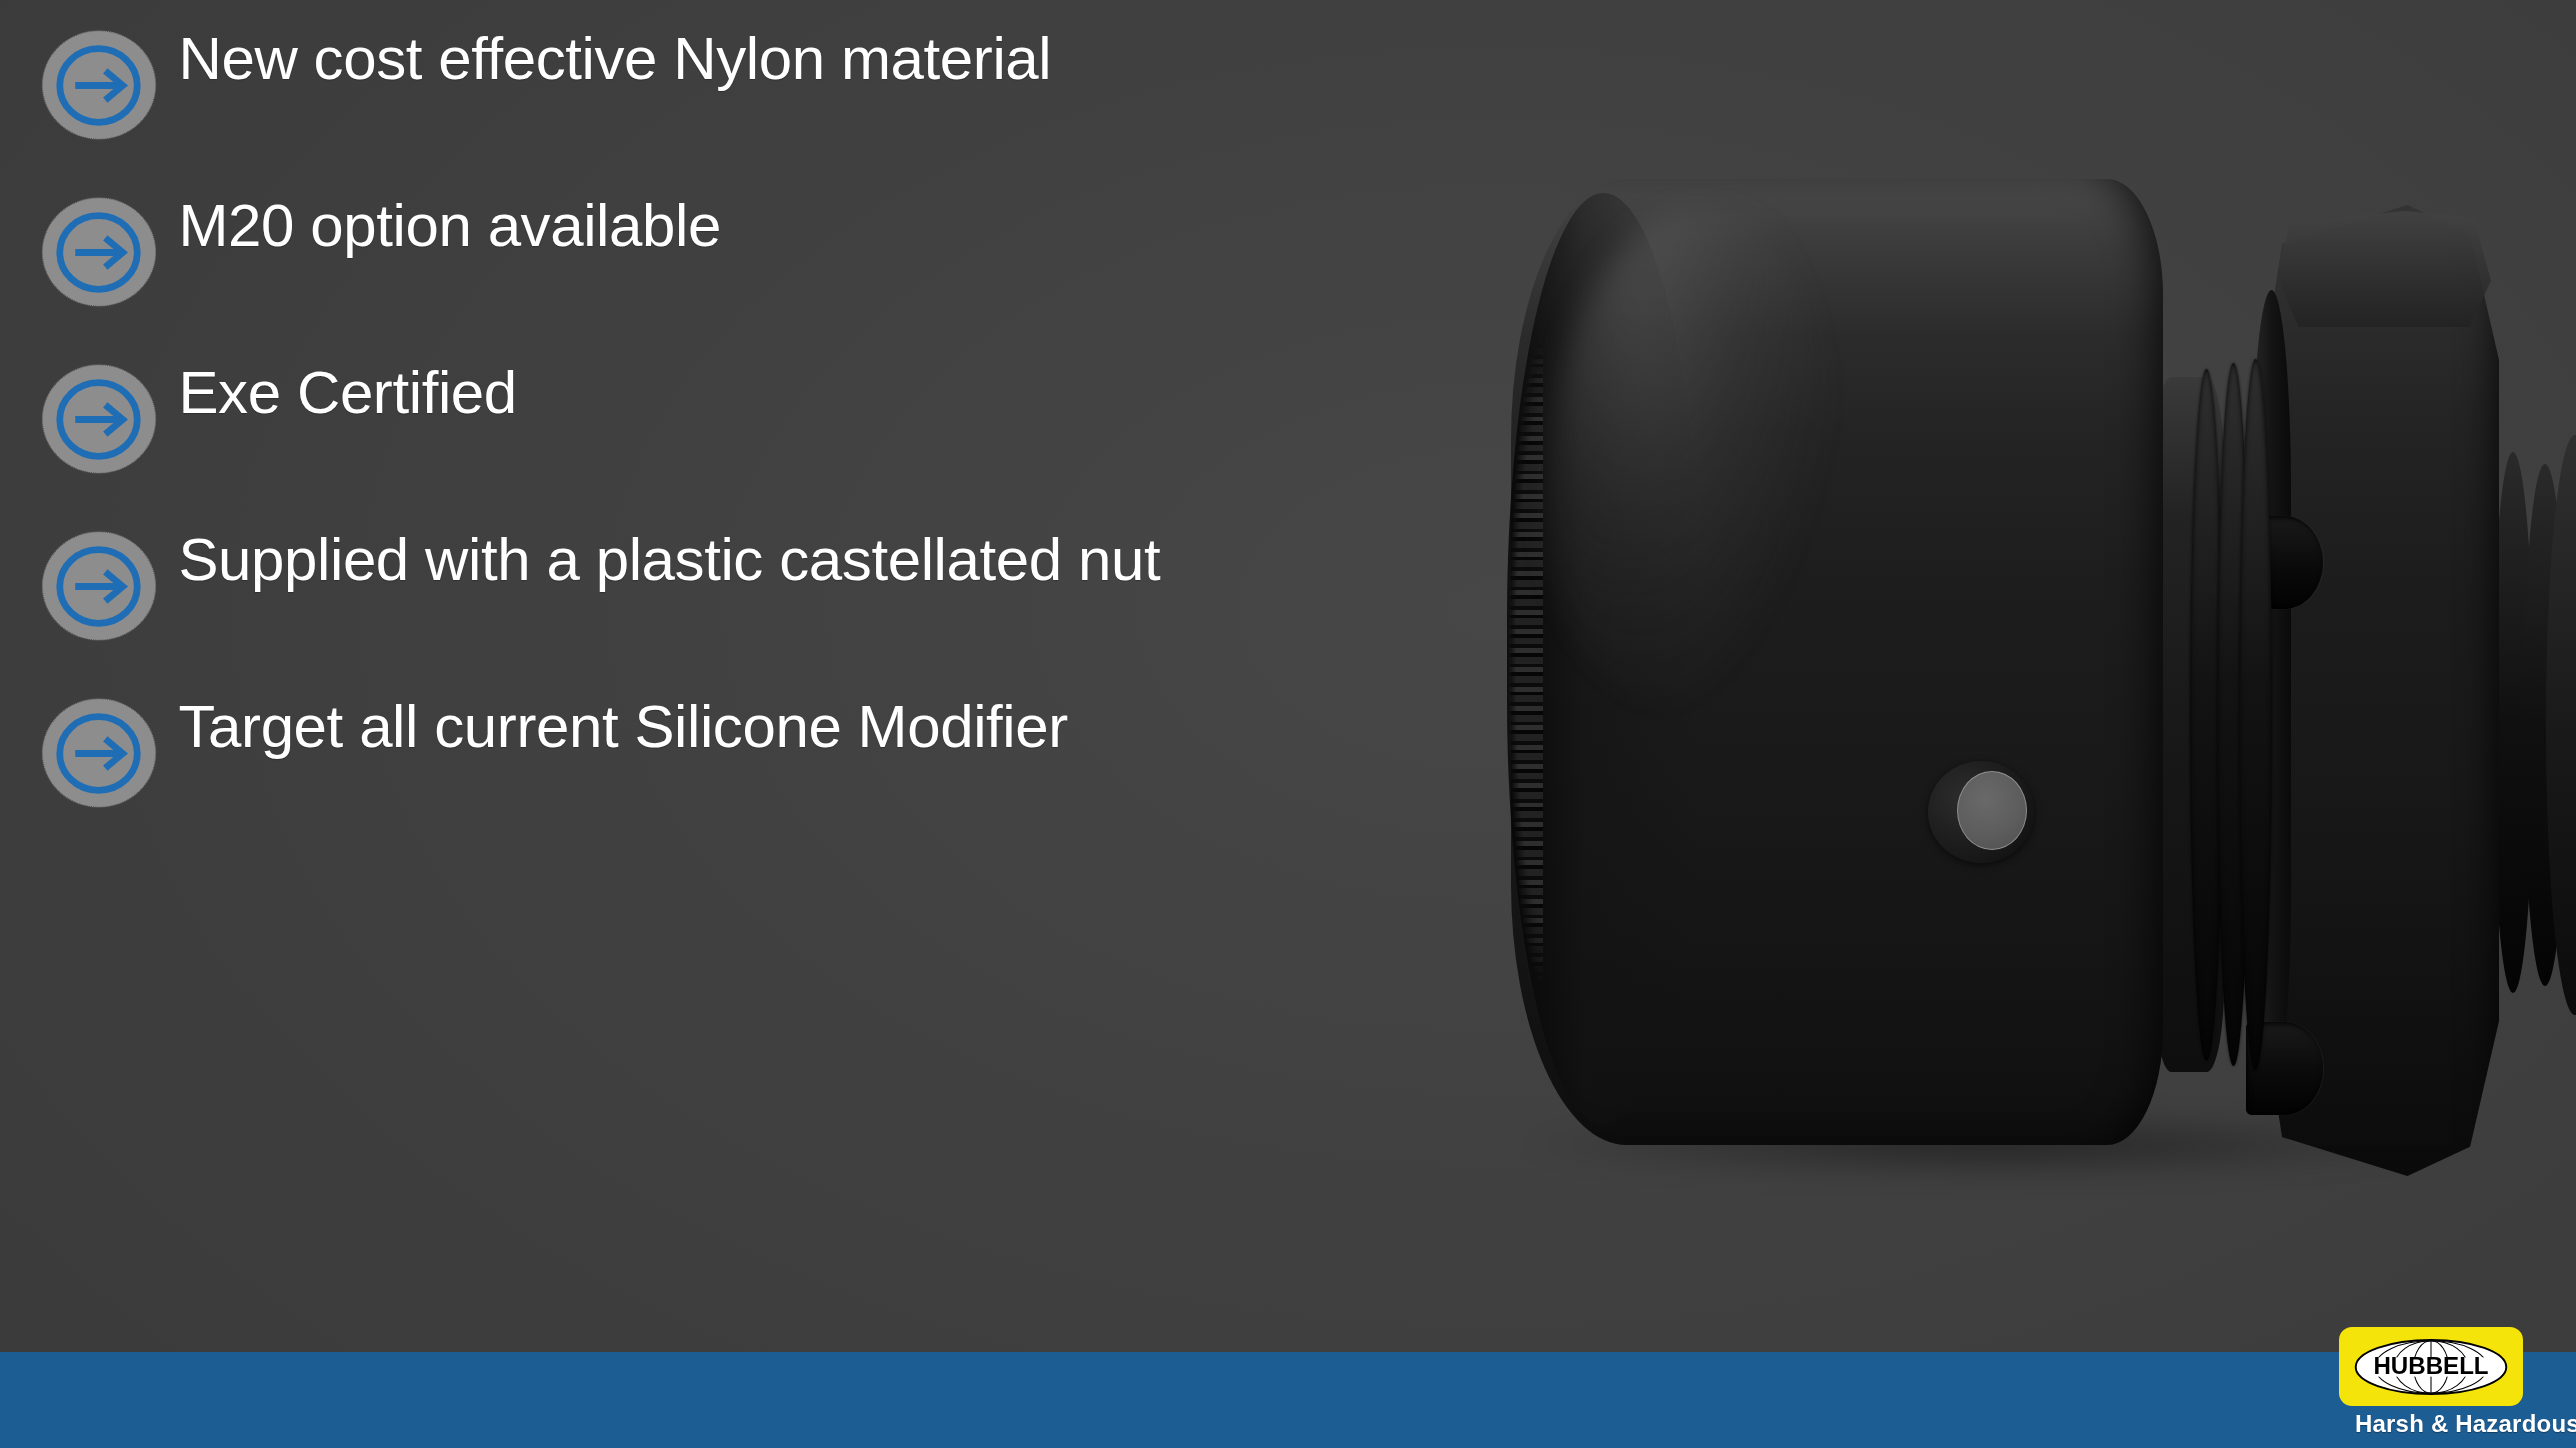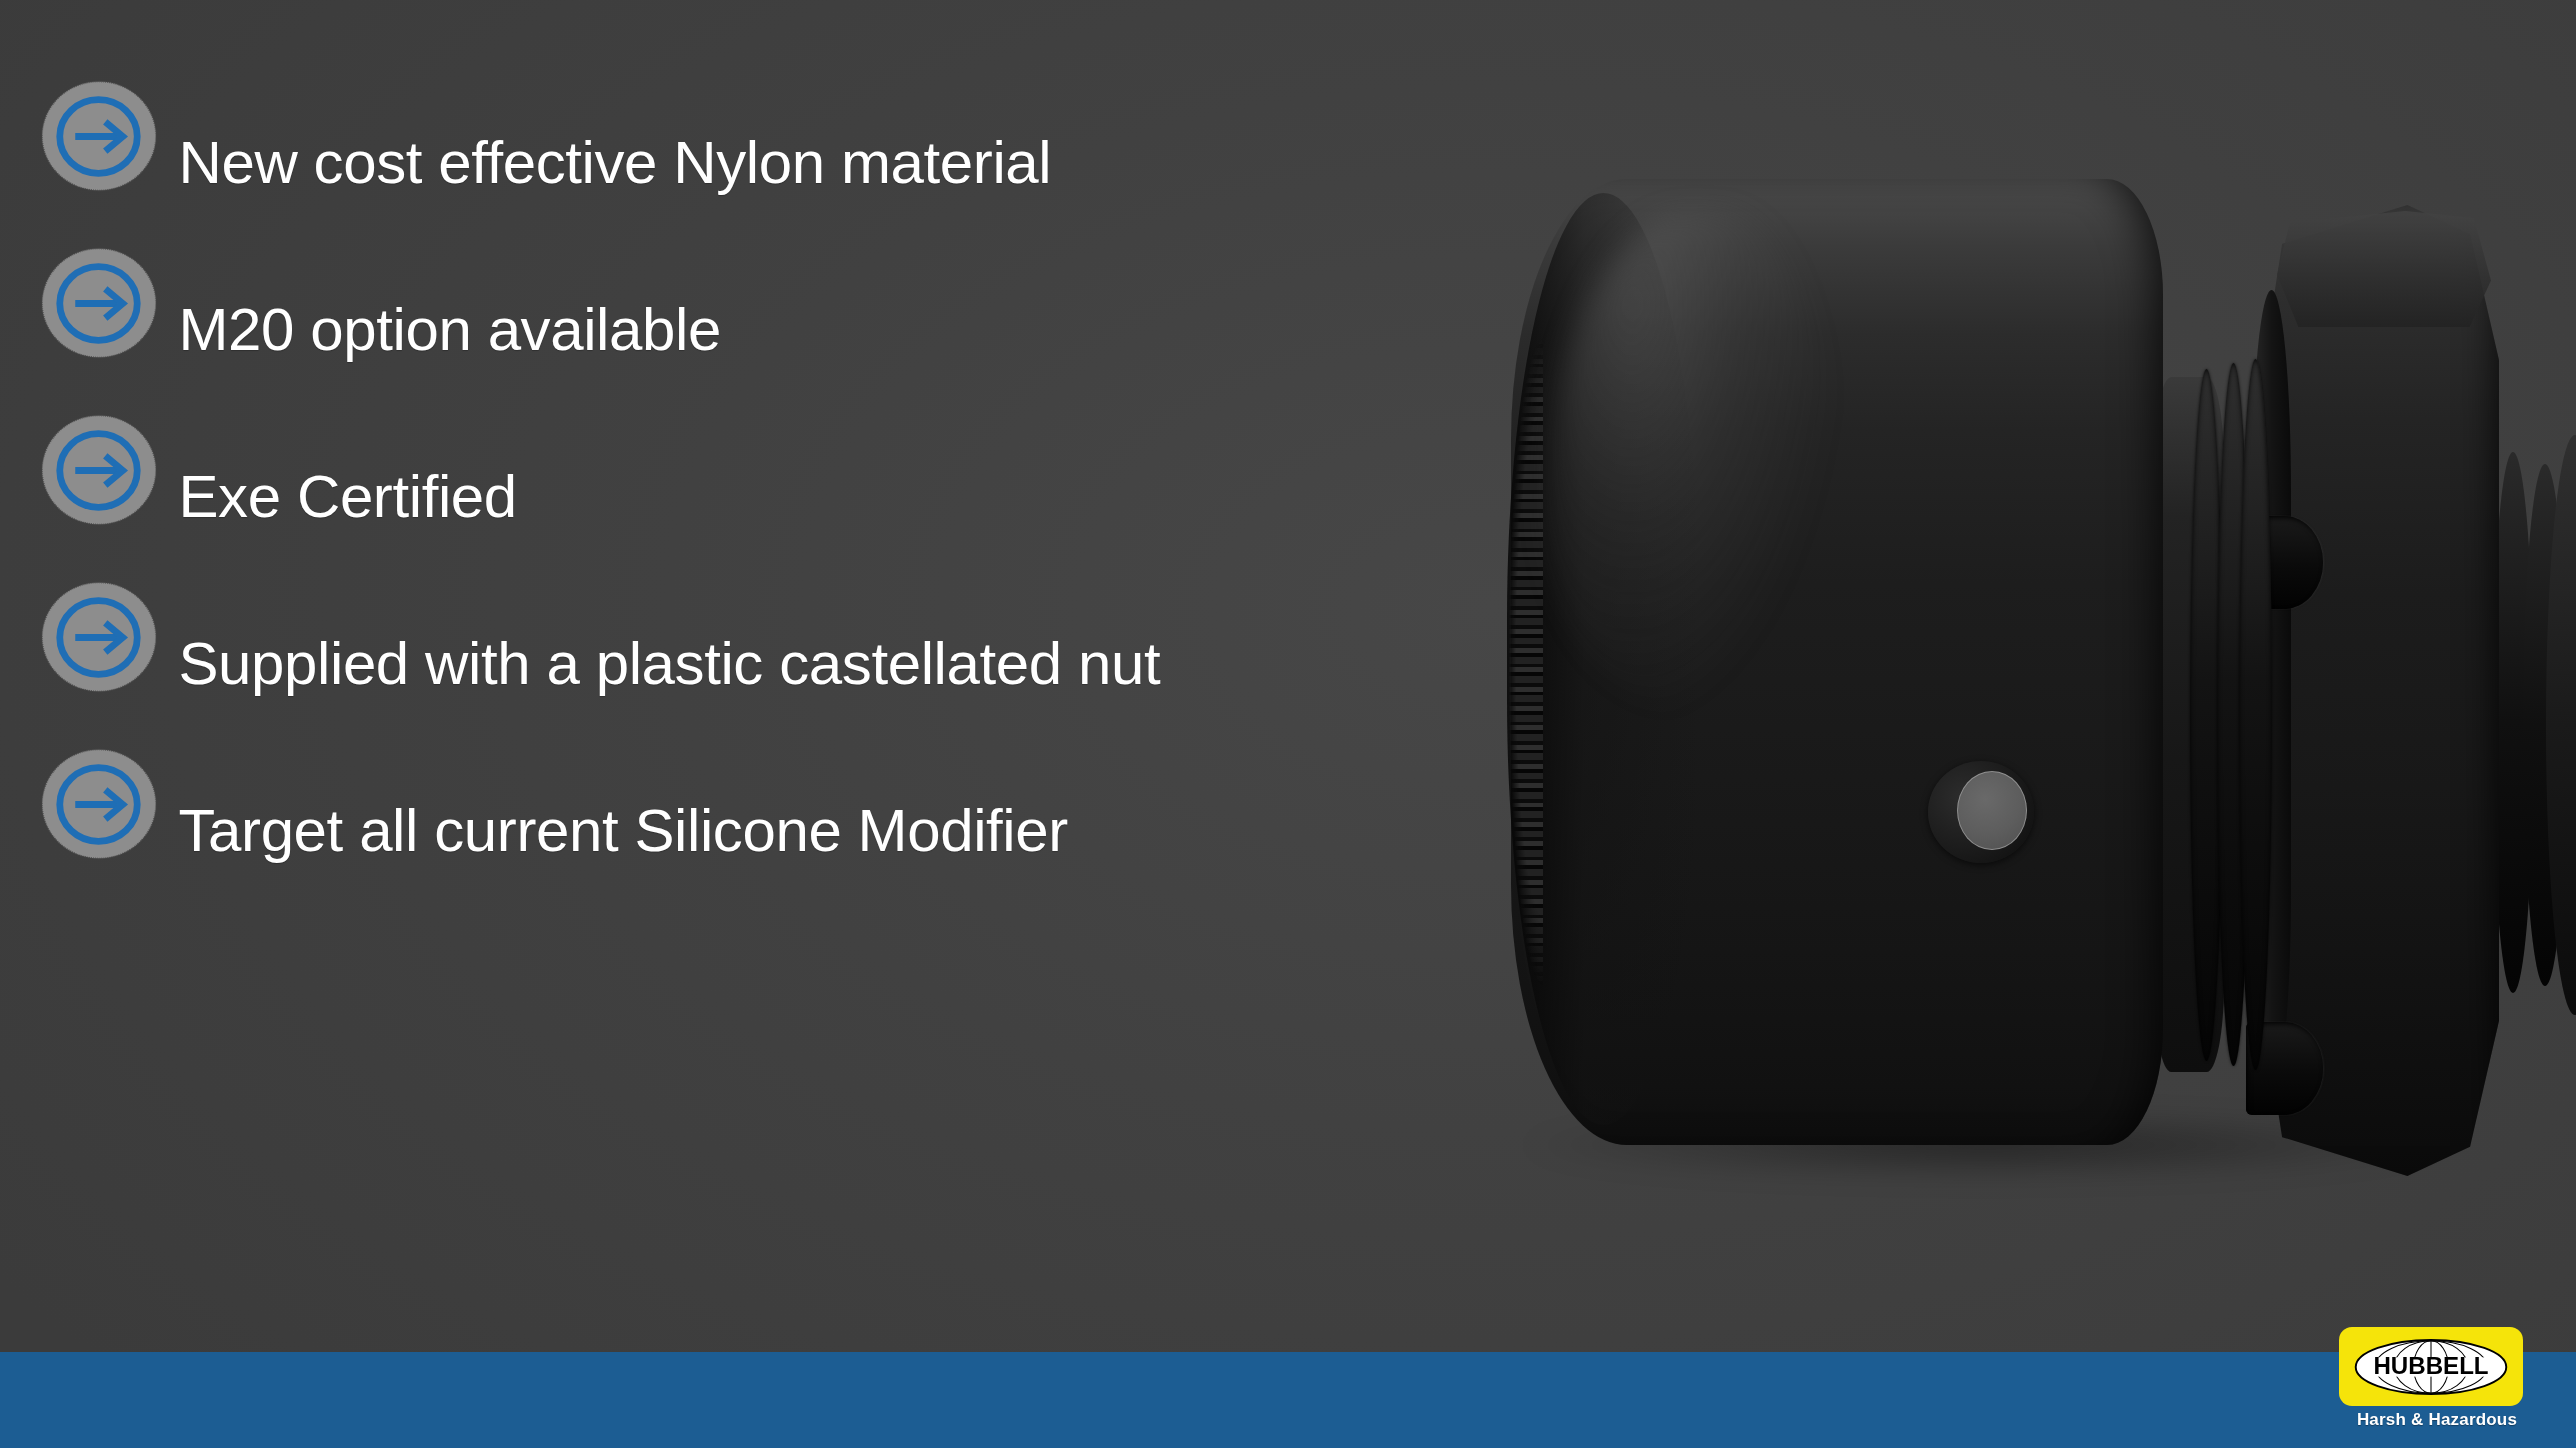--- a/index.html
+++ b/index.html
@@ -30,21 +30,21 @@
     top: 0;
     width: 1430px;
     height: 1352px;
     padding-top: 27px;
   }
 
   .bullet-row {
     position: relative;
     height: 167px;
     display: flex;
-    align-items: flex-end;
+    align-items: flex-start;
   }
 
   .bullet-icon {
     position: relative;
     flex: 0 0 auto;
     width: 133px;
     height: 116px;
     margin-left: 32px;
     display: flex;
     align-items: center;
@@ -325,26 +325,26 @@
     border-radius: 13px;
     display: flex;
     align-items: center;
     justify-content: center;
   }
 
   #logo-badge svg { width: 166px; height: 64px; display: block; }
 
   #logo-tagline {
     position: absolute;
-    left: 6px;
+    left: 16px;
     top: 83px;
     width: 184px;
     text-align: center;
     color: #ffffff;
-    font-size: 17px;
+    font-size: 24px;
     font-weight: bold;
     letter-spacing: 0.2px;
     white-space: nowrap;
     text-shadow: 0 1px 1px rgba(0,0,0,0.35);
   }
 </style>
 </head>
 <body>
 
 <div id="slide">

